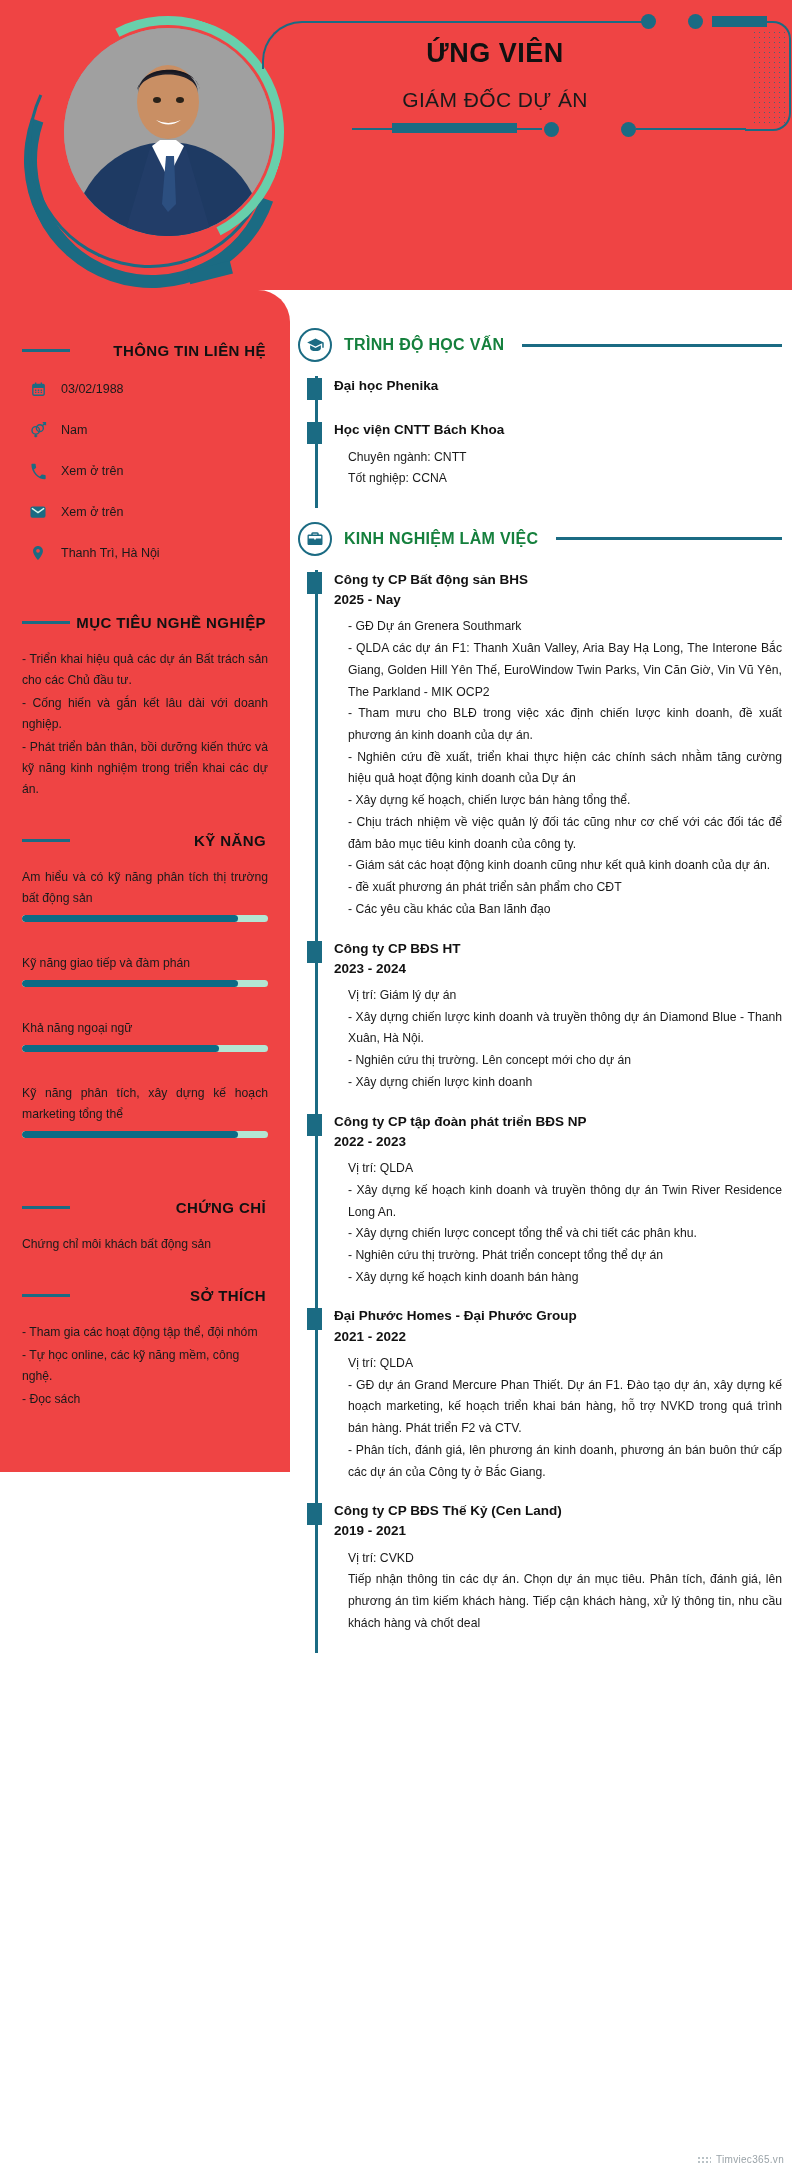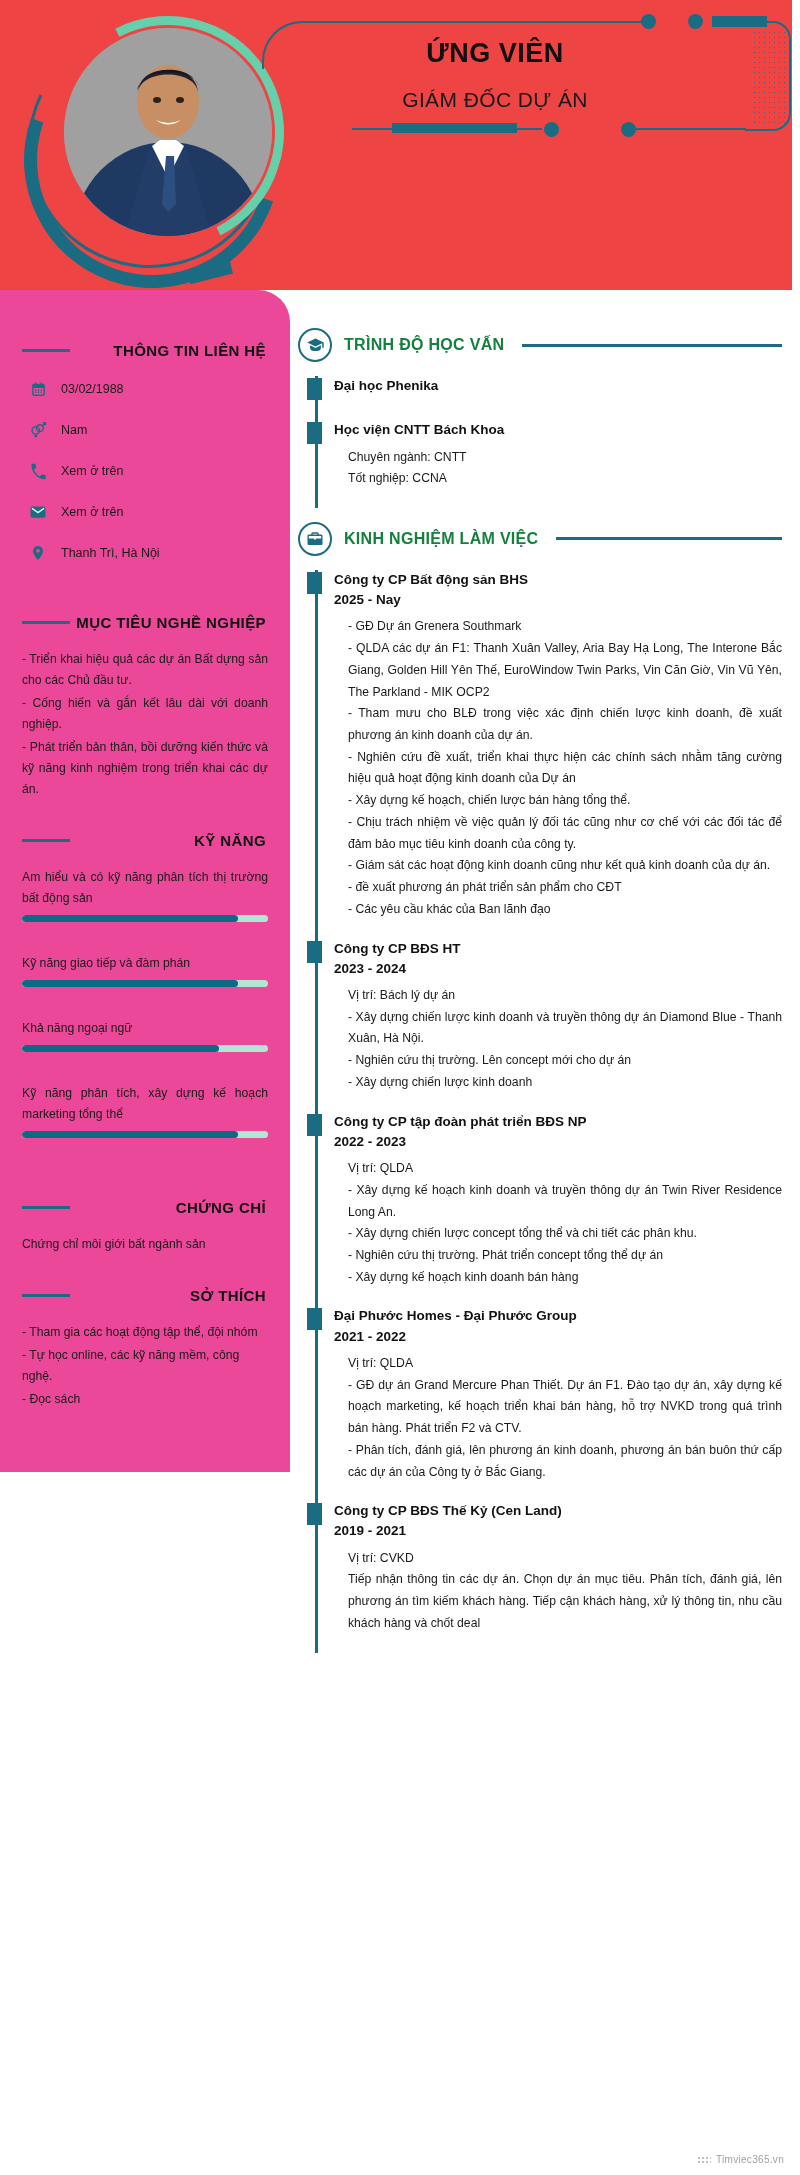--- a/index.html
+++ b/index.html
@@ -169,21 +169,21 @@
   }
 
   
   .columns {
     position: relative;
     display: flex;
     align-items: flex-start;
   }
   .sidebar {
     width: 290px;
-    background: #ec4899;
+    background: #ef4444;
     border-top-right-radius: 32px;
     padding: 48px 22px 60px 22px;
     min-height: 1180px;
     flex: none;
   }
   .main {
     width: 510px;
     padding: 38px 18px 40px 8px;
     flex: none;
   }
@@ -468,21 +468,21 @@
         </div>
       </div>
 
       <div class="sep-gap"></div>
 
       <div class="side-head">
         <span class="rule"></span>
         <span class="htxt">MỤC TIÊU NGHỀ NGHIỆP</span>
       </div>
       <div>
-        <p class="para">- Triển khai hiệu quả các dự án Bất dựng sản cho các Chủ đầu tư.</p>
+        <p class="para">- Triển khai hiệu quả các dự án Bất trách sản cho các Chủ đầu tư.</p>
         <p class="para">-  Cống hiến và gắn kết lâu dài với doanh nghiệp.</p>
         <p class="para">- Phát triển bản thân, bồi dưỡng kiến thức và kỹ năng kinh nghiệm trong triển khai các dự án.</p>
       </div>
 
       <div class="sep-gap"></div>
 
       <div class="side-head">
         <span class="rule"></span>
         <span class="htxt">KỸ NĂNG</span>
       </div>
@@ -512,21 +512,21 @@
           </div>
         </div>
       </div>
 
       <div class="sep-gap"></div>
 
       <div class="side-head">
         <span class="rule"></span>
         <span class="htxt">CHỨNG CHỈ</span>
       </div>
-      <p class="para tight">Chứng chỉ môi giới bất ngành sản</p>
+      <p class="para tight">Chứng chỉ môi khách bất động sản</p>
 
       <div class="sep-gap"></div>
 
       <div class="side-head">
         <span class="rule"></span>
         <span class="htxt">SỞ THÍCH</span>
       </div>
       <div>
         <p class="para tight">- Tham gia các hoạt động tập thể, đội nhóm</p>
         <p class="para tight">- Tự học online, các kỹ năng mềm, công nghệ.</p>
@@ -586,21 +586,21 @@
             <div class="tl-line">- Giám sát các hoạt động kinh doanh cũng như kết quả kinh doanh của dự án.</div>
             <div class="tl-line">- đề xuất phương án phát triển sản phẩm cho CĐT</div>
             <div class="tl-line">- Các yêu cầu khác của Ban lãnh đạo</div>
           </div>
         </div>
 
         <div class="tl-entry">
           <div class="tl-title">Công ty CP BĐS HT</div>
           <div class="tl-dates">2023 - 2024</div>
           <div class="tl-body">
-            <div class="tl-line">Vị trí: Bách lý dự án</div>
+            <div class="tl-line">Vị trí: Giám lý dự án</div>
             <div class="tl-line">- Xây dựng chiến lược kinh doanh và truyền thông dự án Diamond Blue - Thanh Xuân, Hà Nội.</div>
             <div class="tl-line">- Nghiên cứu thị trường. Lên concept mới cho dự án</div>
             <div class="tl-line">- Xây dựng chiến lược kinh doanh</div>
           </div>
         </div>
 
         <div class="tl-entry">
           <div class="tl-title">Công ty CP tập đoàn phát triển BĐS NP</div>
           <div class="tl-dates">2022 - 2023</div>
           <div class="tl-body">

